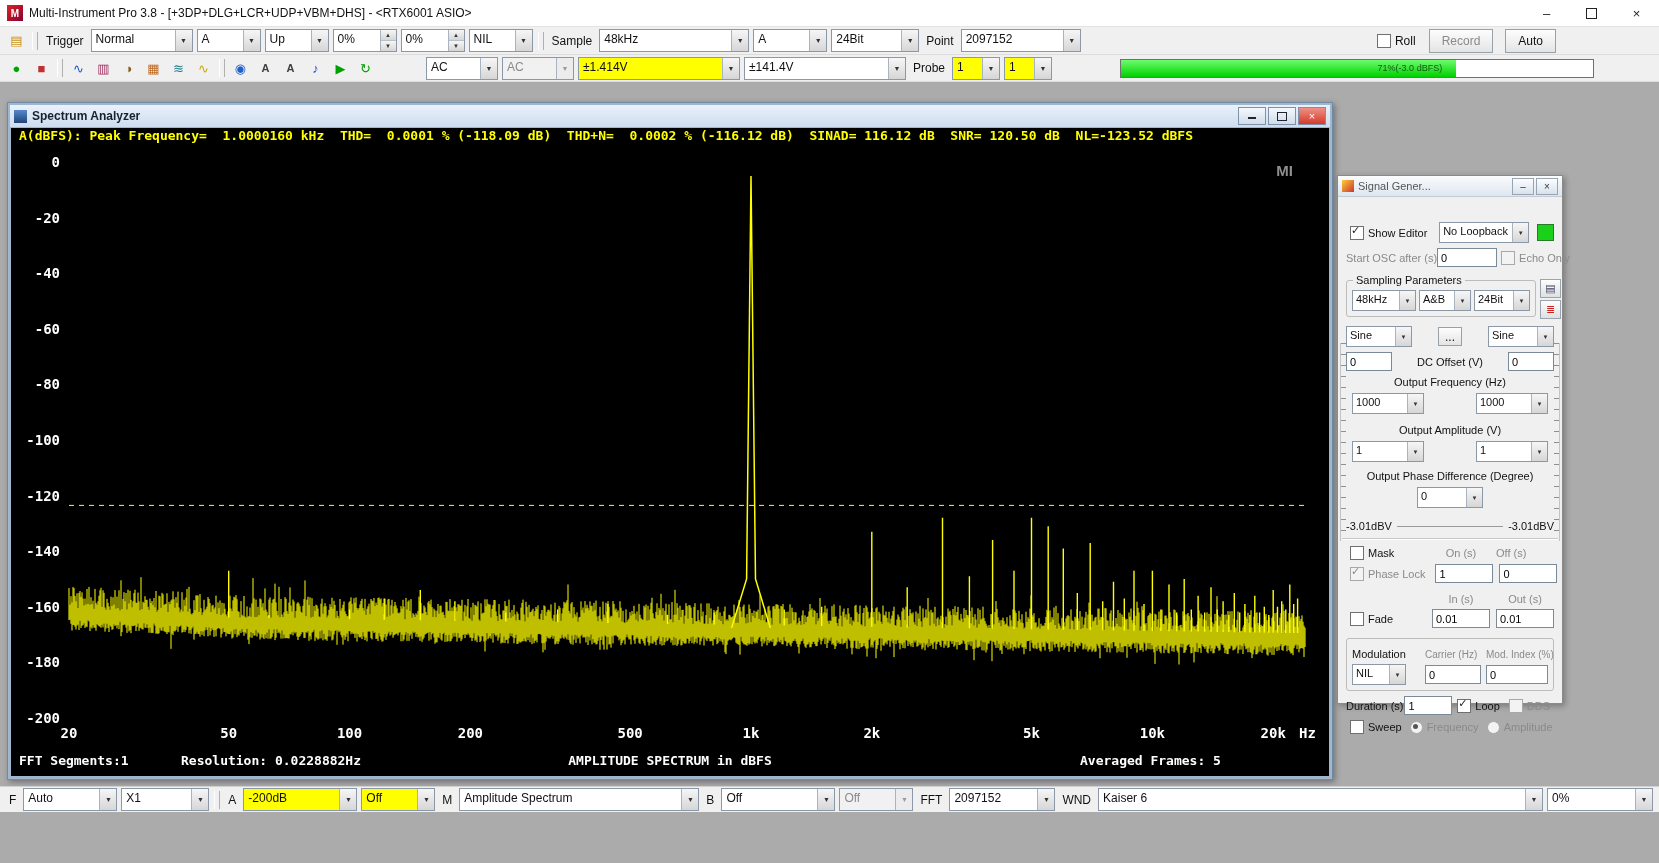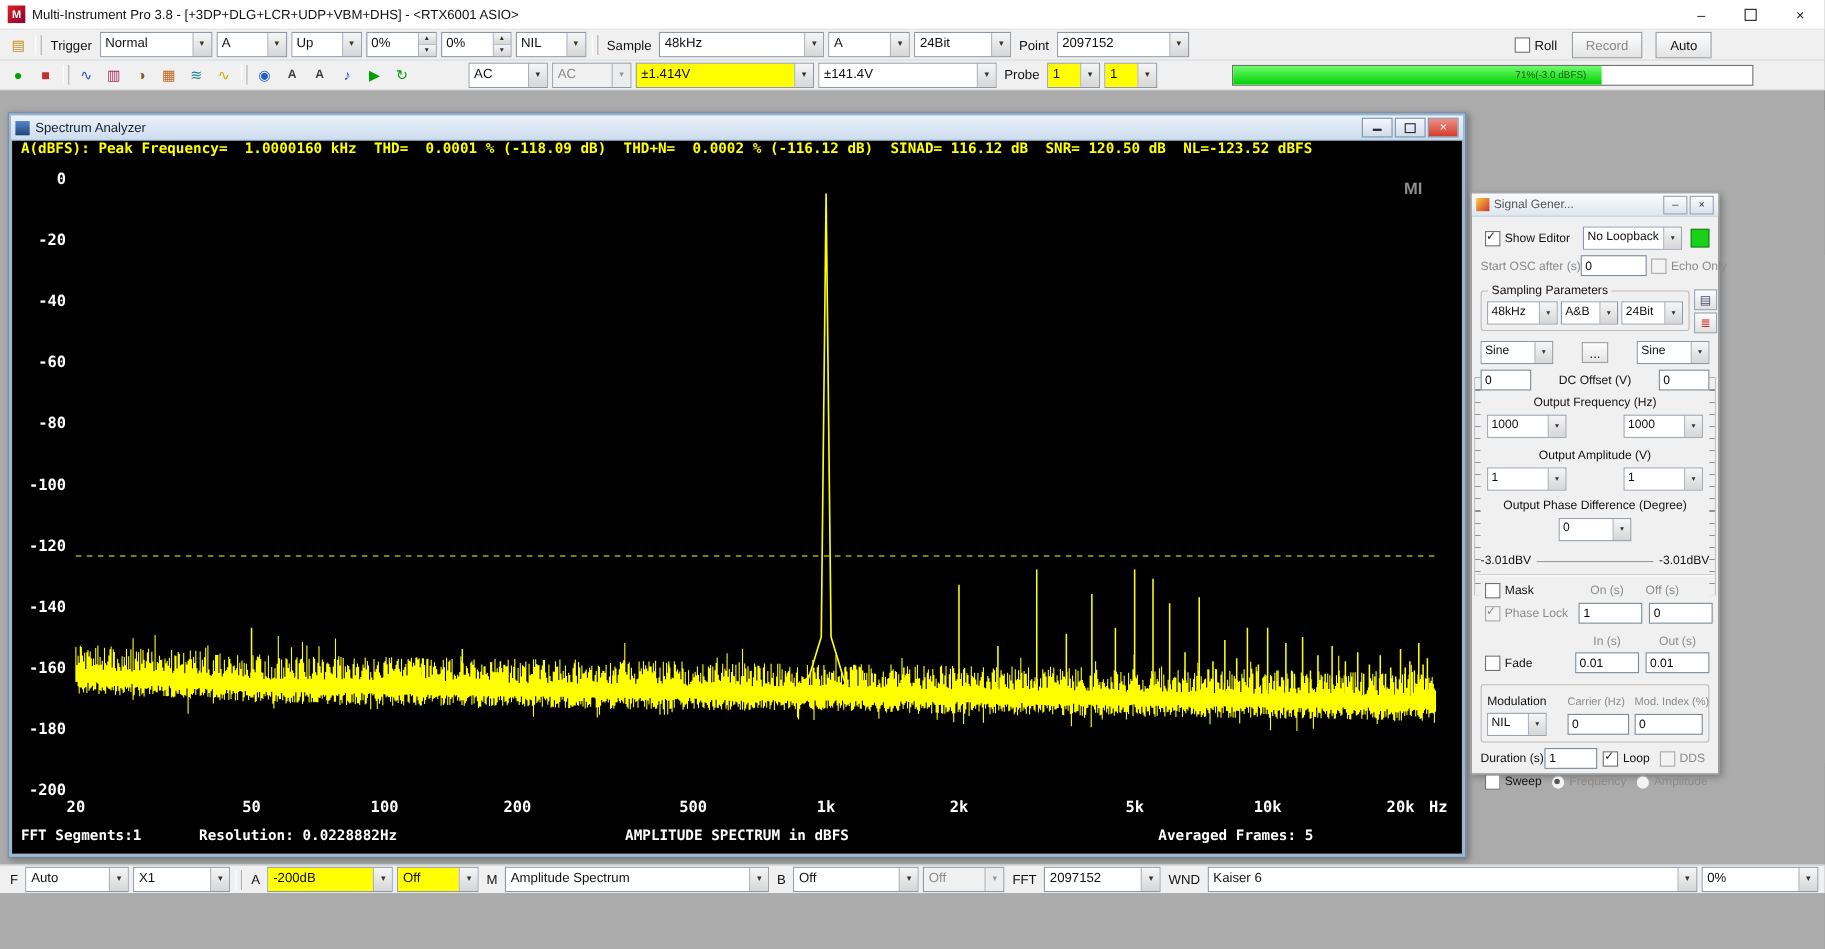--- a/index.html
+++ b/index.html
@@ -60,46 +60,46 @@
   .metertext{font-size:9px;color:#135813;padding-right:14px;white-space:nowrap;}
   
   #mdi{position:absolute;left:0;top:100px;width:1659px;height:686px;background:#ababab;}
   
   #specwin{position:absolute;left:7px;top:2px;width:1324px;height:676px;background:#9fb6cc;
            border:1px solid #708aa4;box-shadow:2px 2px 6px rgba(0,0,0,.35);}
   .ctitle{height:22px;margin:2px 2px 0 2px;background:linear-gradient(#eaf2fb,#cddcee);
           display:flex;align-items:center;padding:0 4px;}
   .ctitle .cicon{width:13px;height:13px;margin-right:5px;background:linear-gradient(#58c,#247);
                  display:inline-block;}
-  .ctitle .ctext{font-size:12px;color:#16222e;}
+  .ctitle .ctext{font-size:12px;color:#16222e;font-weight:bold;}
   .cbtns{margin-left:auto;display:flex;gap:2px;}
   .cbtn{width:26px;height:16px;border:1px solid #7d92a8;background:linear-gradient(#f4f8fc,#cfdcea);
         display:flex;align-items:center;justify-content:center;font-size:10px;color:#223;}
   .cbtn.close{background:linear-gradient(#f09086,#d43a2a);color:#fff;font-size:11px;}
   .minbox{width:8px;height:3px;border-bottom:2px solid #223;display:inline-block;}
   .rstbox{width:8px;height:7px;border:1px solid #223;display:inline-block;}
   .cbody{position:absolute;left:3px;right:3px;top:25px;bottom:3px;background:#000;overflow:hidden;}
   .statusline{height:20px;line-height:20px;padding-left:8px;color:#ffff00;white-space:pre;
               font:bold 13px "DejaVu Sans Mono",monospace;}
   #spectrum-plot{display:block;}
   .tick{fill:#ffffff;font:bold 14px "DejaVu Sans Mono",monospace;}
   .plotlogo{fill:#8f8f8f;font:bold 15px "Liberation Sans",sans-serif;}
   .plotfooter{position:relative;height:20px;color:#fff;font:bold 13px "DejaVu Sans Mono",monospace;}
   .plotfooter span{position:absolute;top:1px;white-space:pre;}
-  .pf1{left:8px;} .pf2{left:170px;} .pf3{left:50%;transform:translateX(-50%);} .pf4{left:1042px;}
+  .pf1{left:8px;} .pf2{left:170px;} .pf3{left:50%;transform:translateX(-50%);} .pf4{left:1069px;}
   
   #siggen{position:absolute;left:1337px;top:75px;width:224px;height:527px;background:#f0f0f0;
           border:1px solid #8a8a8a;box-shadow:2px 2px 6px rgba(0,0,0,.3);font-size:11px;}
   .sgtitle{height:20px;background:linear-gradient(#fafcfe,#dde6ef);display:flex;align-items:center;
            padding:0 4px;border-bottom:1px solid #c2ccd6;}
   .sgicon{width:12px;height:12px;margin-right:4px;background:linear-gradient(135deg,#fc3,#c33);display:inline-block;}
   .sgtext{color:#555;}
   .sgbtn{width:20px;height:15px;border:1px solid #98a4b0;background:linear-gradient(#fbfdff,#d8e2ec);
          display:flex;align-items:center;justify-content:center;font-size:10px;color:#334;}
-  .sgbody{position:relative;padding:4px 8px;}
+  .sgbody{position:relative;padding:20px 8px;}
   .sgrow{display:flex;align-items:center;margin:5px 0;}
   .sgrow.sb{justify-content:space-between;}
   .sgrow.center{justify-content:center;}
   .sglabel{white-space:nowrap;}
   .scombo{display:inline-flex;align-items:stretch;height:19px;border:1px solid #8a98a8;background:#fff;}
   .scombo .v{flex:1;padding:2px 3px;white-space:nowrap;overflow:hidden;background:#fff;font-size:11px;}
   .scombo .a{width:15px;background:linear-gradient(#f6f6f6,#d6d6d6);border-left:1px solid #a8b4c0;
              display:flex;align-items:center;justify-content:center;}
   .scombo .a::after{content:"▼";font-size:6px;color:#333;}
   .inp{height:15px;border:1px solid #7a8a99;background:#fff;font-family:"Liberation Sans",sans-serif;

